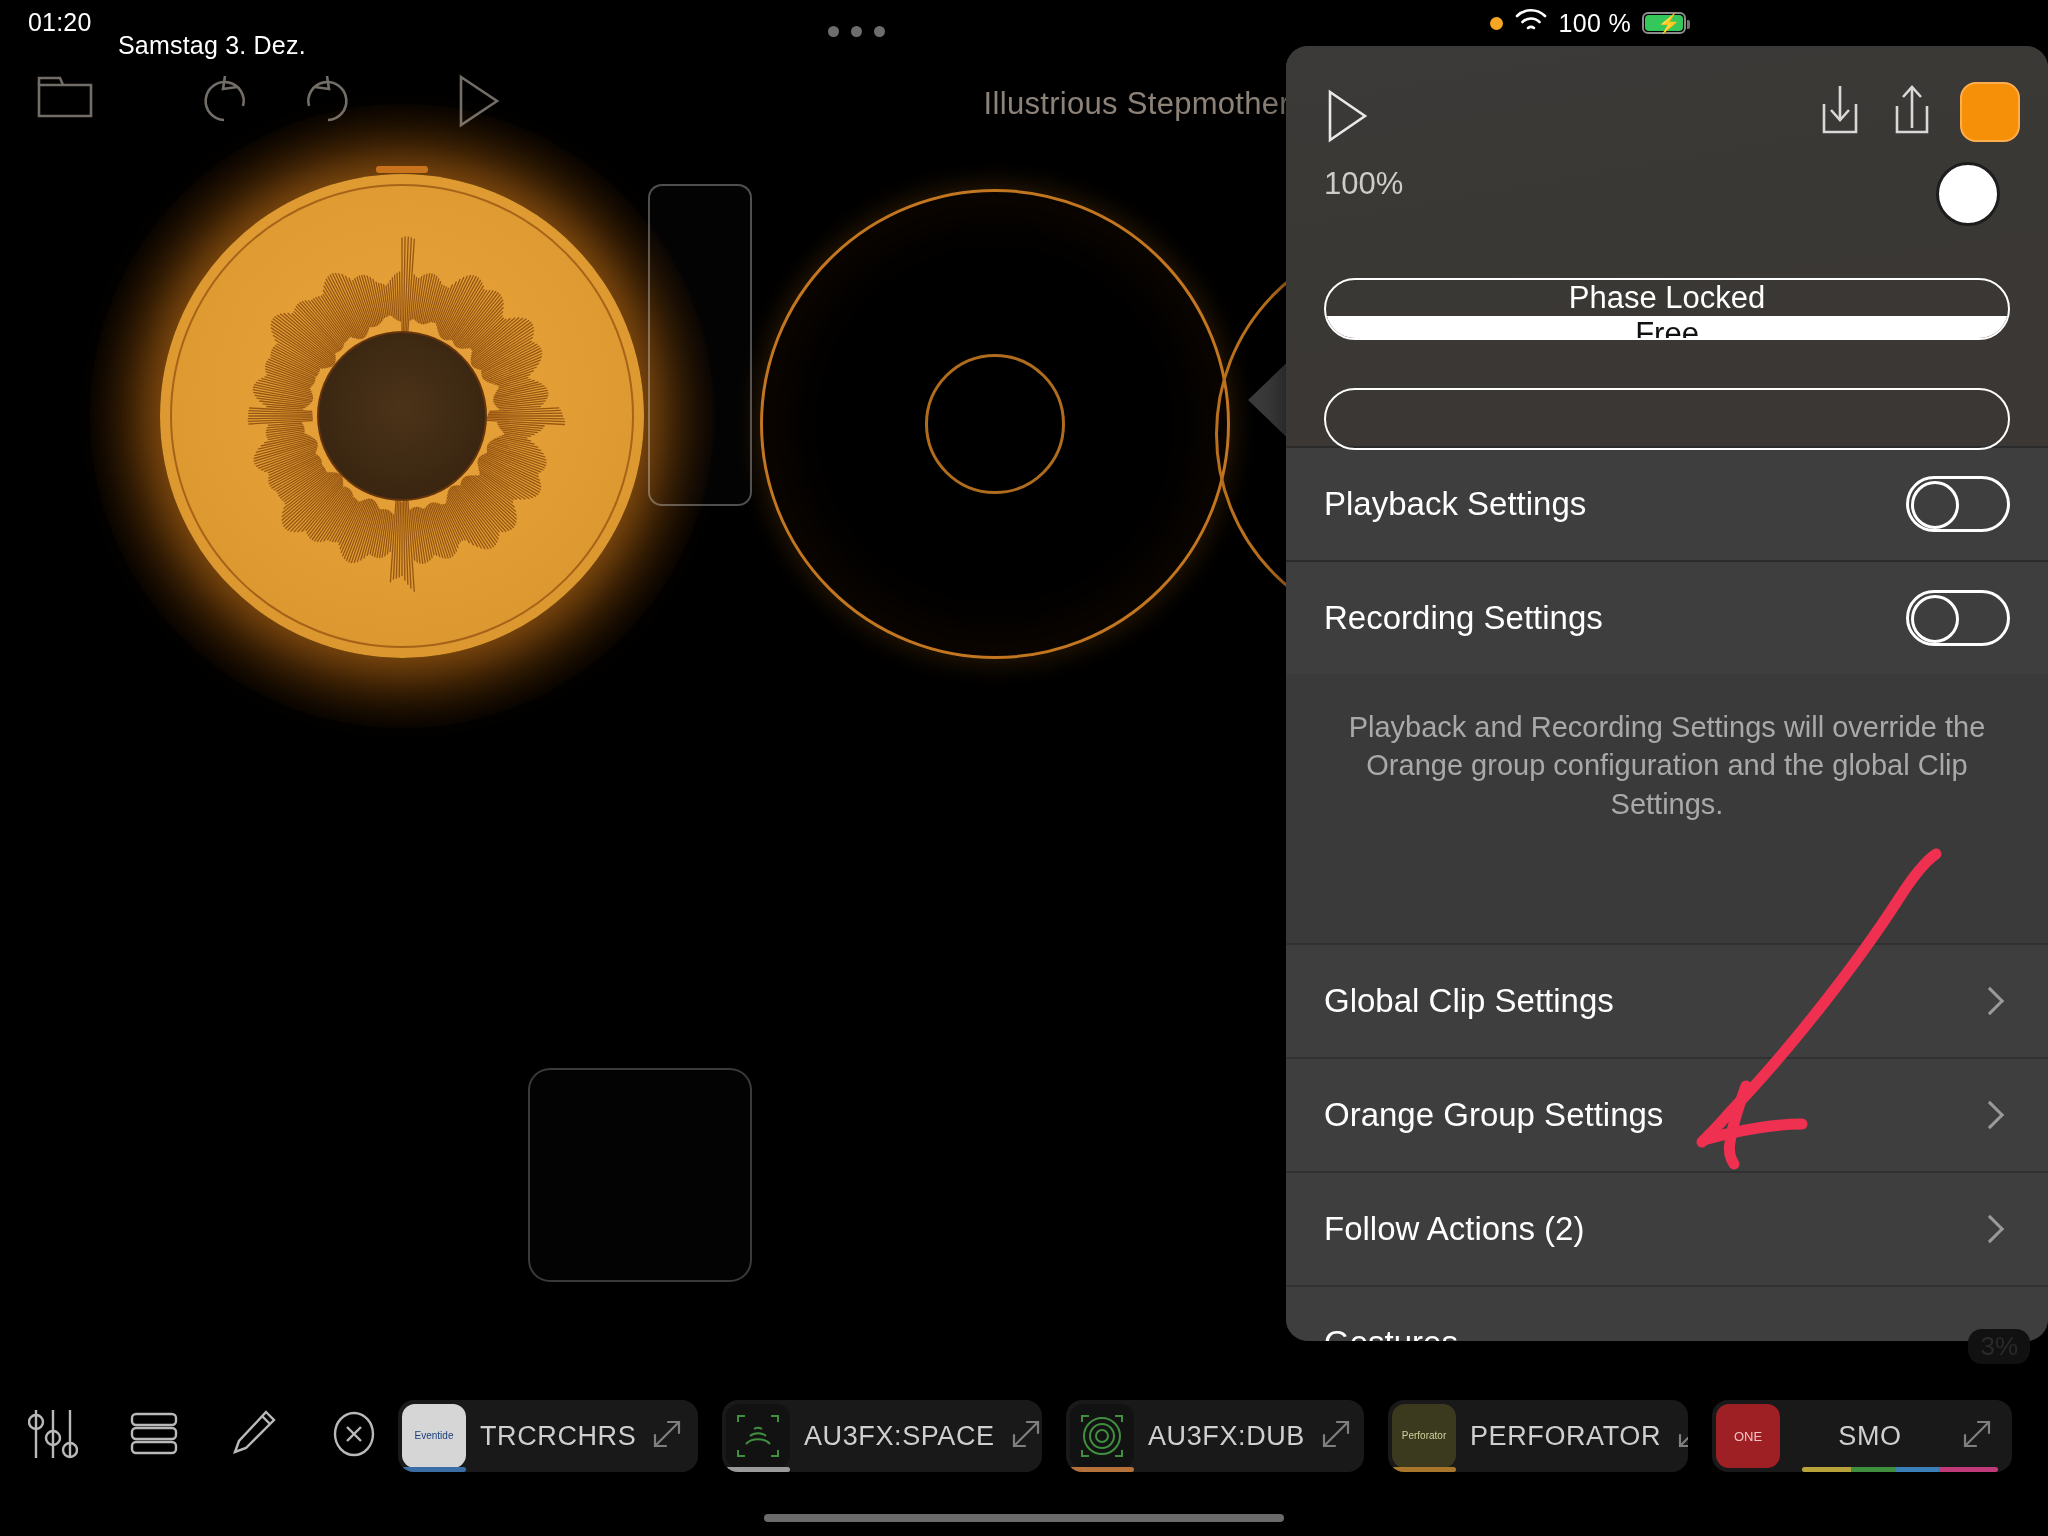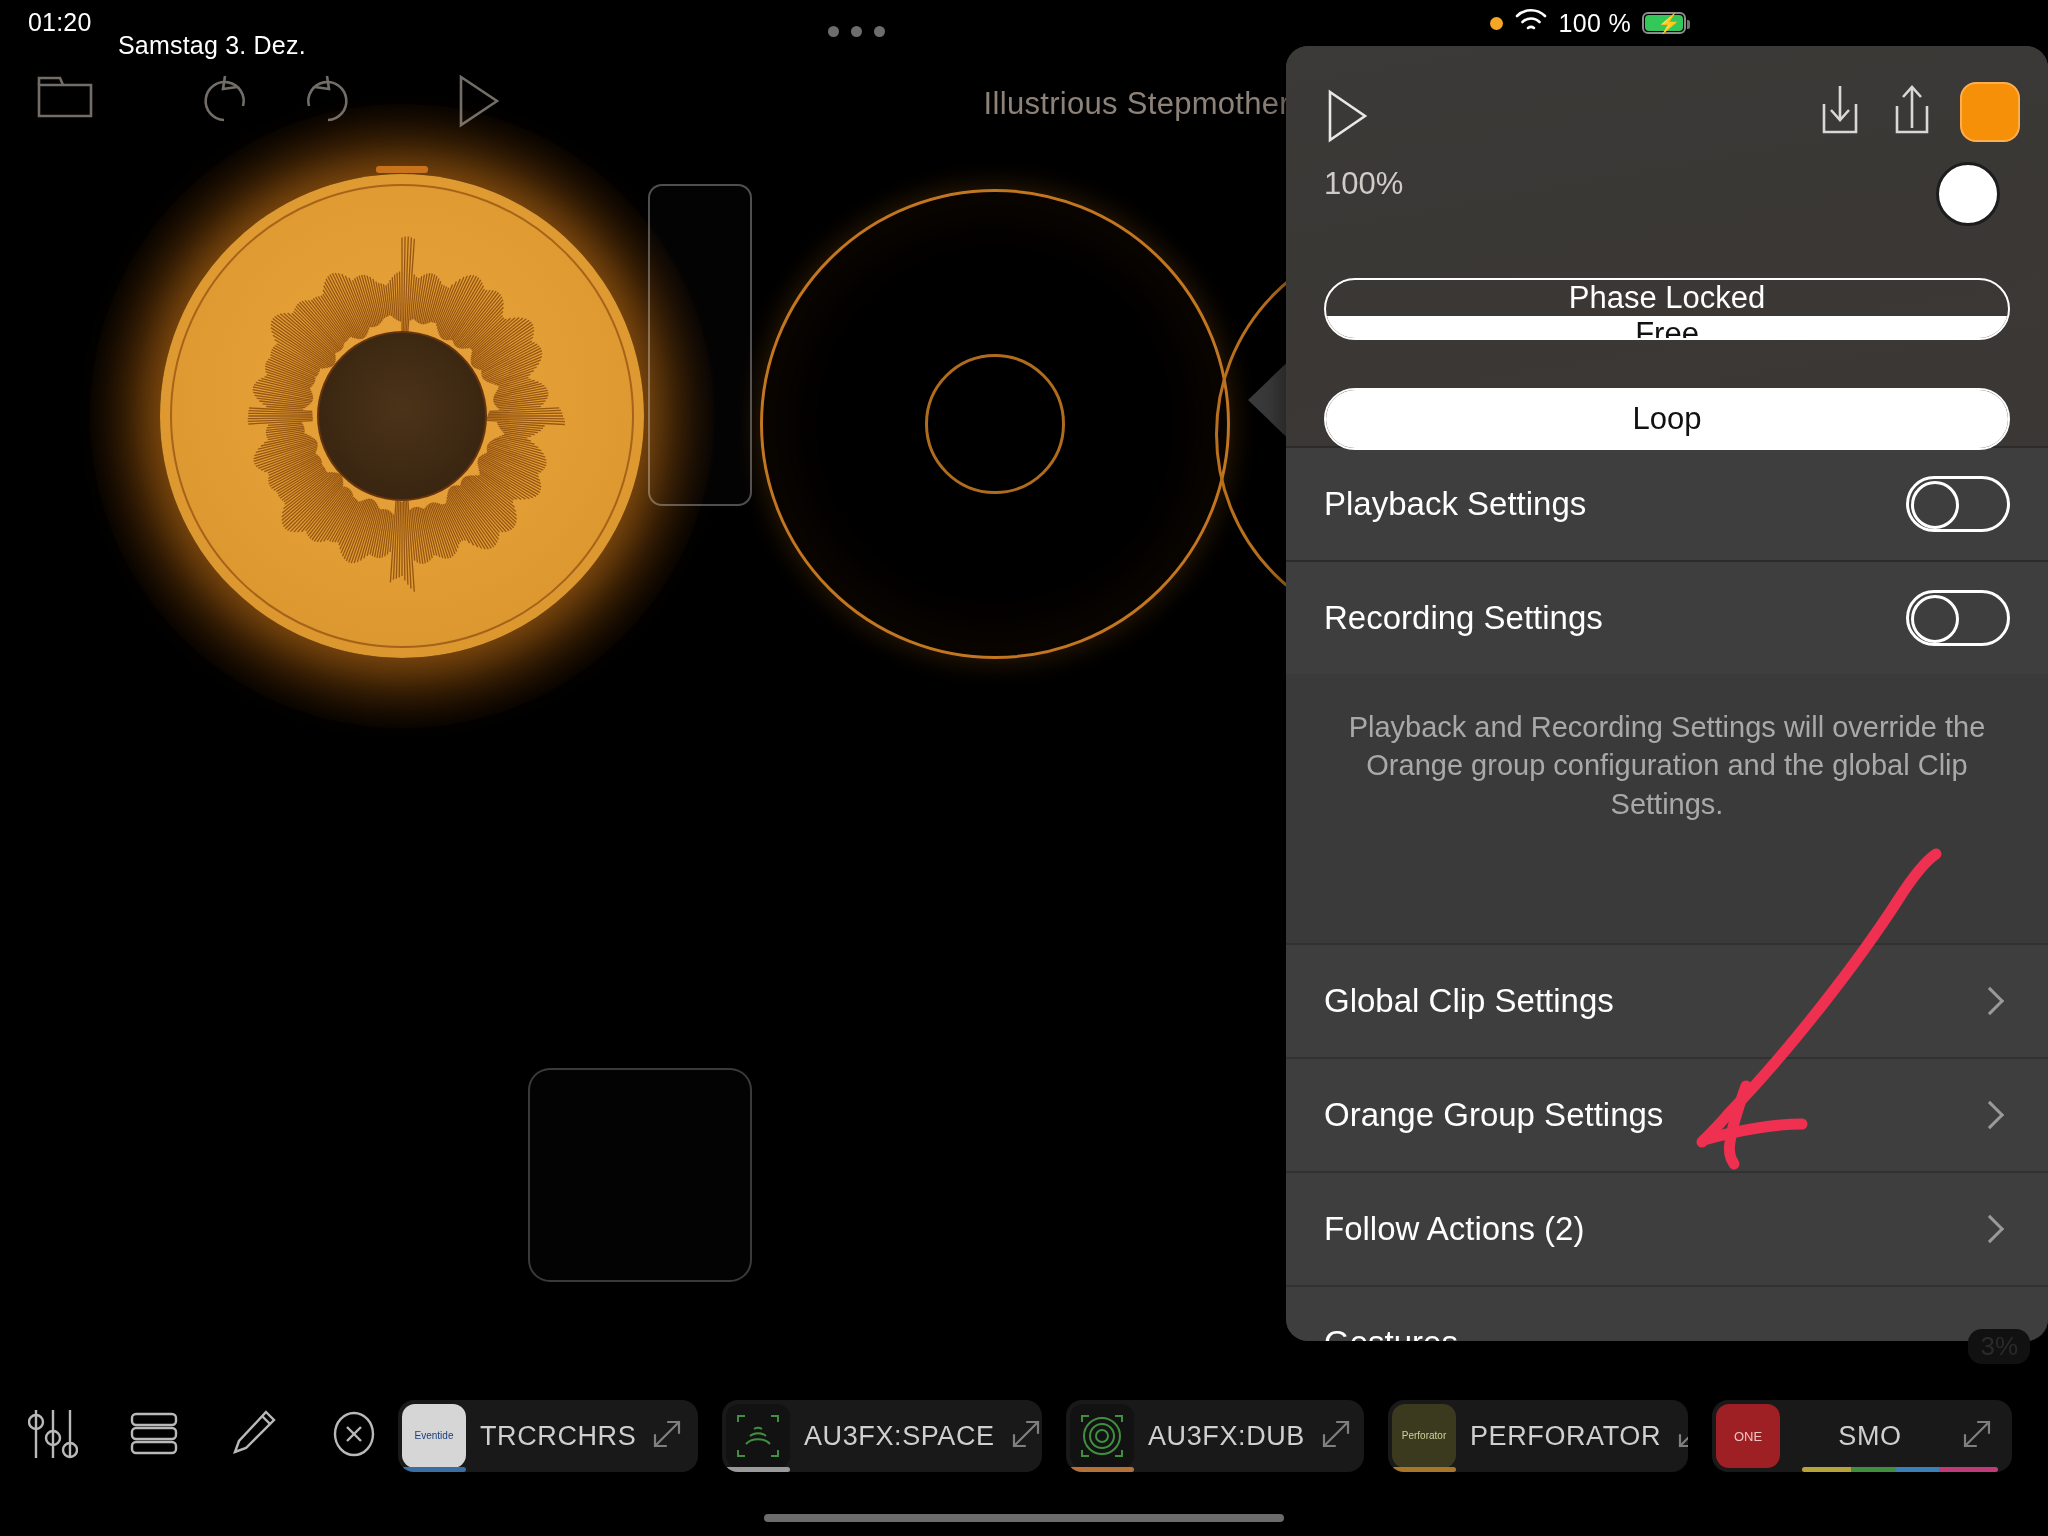--- a/index.html
+++ b/index.html
@@ -570,21 +570,20 @@
         <span class="orange-btn"></span>
       </div>
       <div class="pct">100%</div>
       <div class="knob"></div>
 
       <div class="seg" id="seg1">
         <div class="opt">Phase Locked</div>
         <div class="opt on">Free</div>
       </div>
       <div class="seg" id="seg2">
-        <div class="opt on">Loop</div>
       </div>
     </div>
 
     <div class="rowsep"></div>
     <div class="prow">
       <span class="lbl">Playback Settings</span>
       <span class="toggle">
           <span class="kn"></span>
         </span>
     </div>

